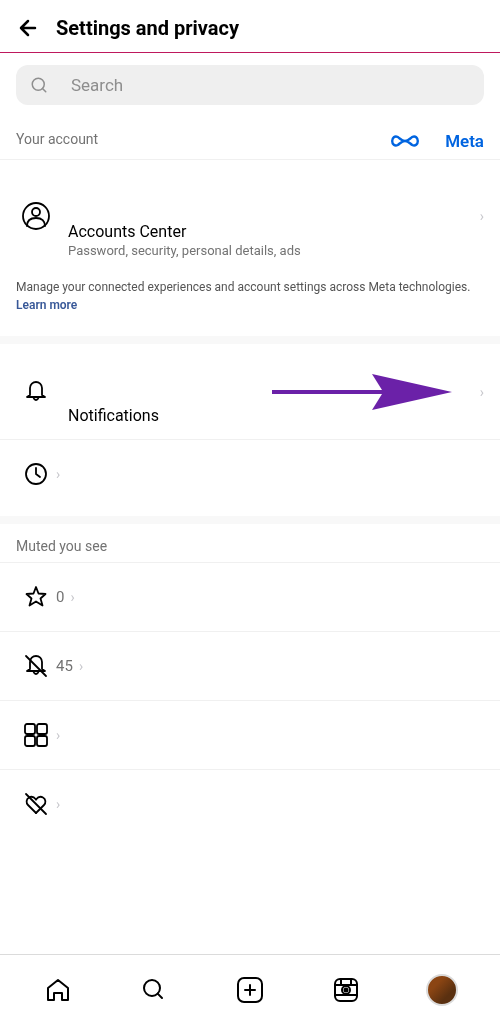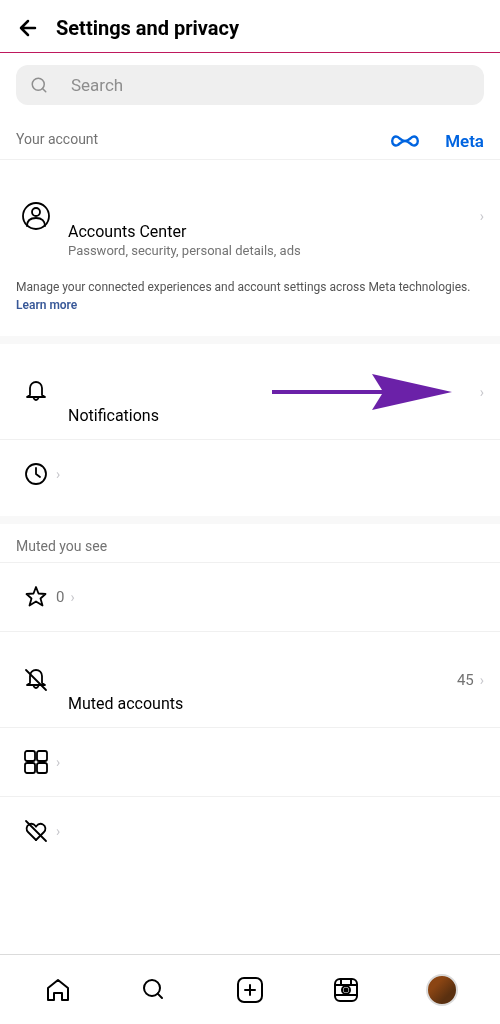--- a/index.html
+++ b/index.html
@@ -341,23 +341,20 @@
       </div>
     </div>
 
     <div class="settings-item">
       <div class="item-icon">
         <svg width="26" height="26" viewBox="0 0 26 26" fill="none" stroke="#000" stroke-width="1.8" stroke-linecap="round" stroke-linejoin="round">
           <path d="M7 9 C7 5.5, 9.7 3, 13 3 C16.3 3, 19 5.5, 19 9 L19 16 L22 18 L4 18 L7 16 Z"></path>
           <path d="M10.5 18 C10.5 19.4, 11.6 21, 13 21 C14.4 21, 15.5 19.4, 15.5 18"></path>
           <line x1="3" y1="3" x2="23" y2="23" stroke="#000" stroke-width="1.8"></line>
         </svg>
-      </div>
-      <div class="item-content">
-        <div class="item-title">Muted accounts</div>
       </div>
       <div class="item-right">
         <span class="item-badge">45</span>
         <span class="chevron">›</span>
       </div>
     </div>
 
     <div class="settings-item">
       <div class="item-icon">
         <svg width="28" height="28" viewBox="0 0 28 28" fill="none" stroke="#000" stroke-width="1.8" stroke-linecap="round" stroke-linejoin="round">

